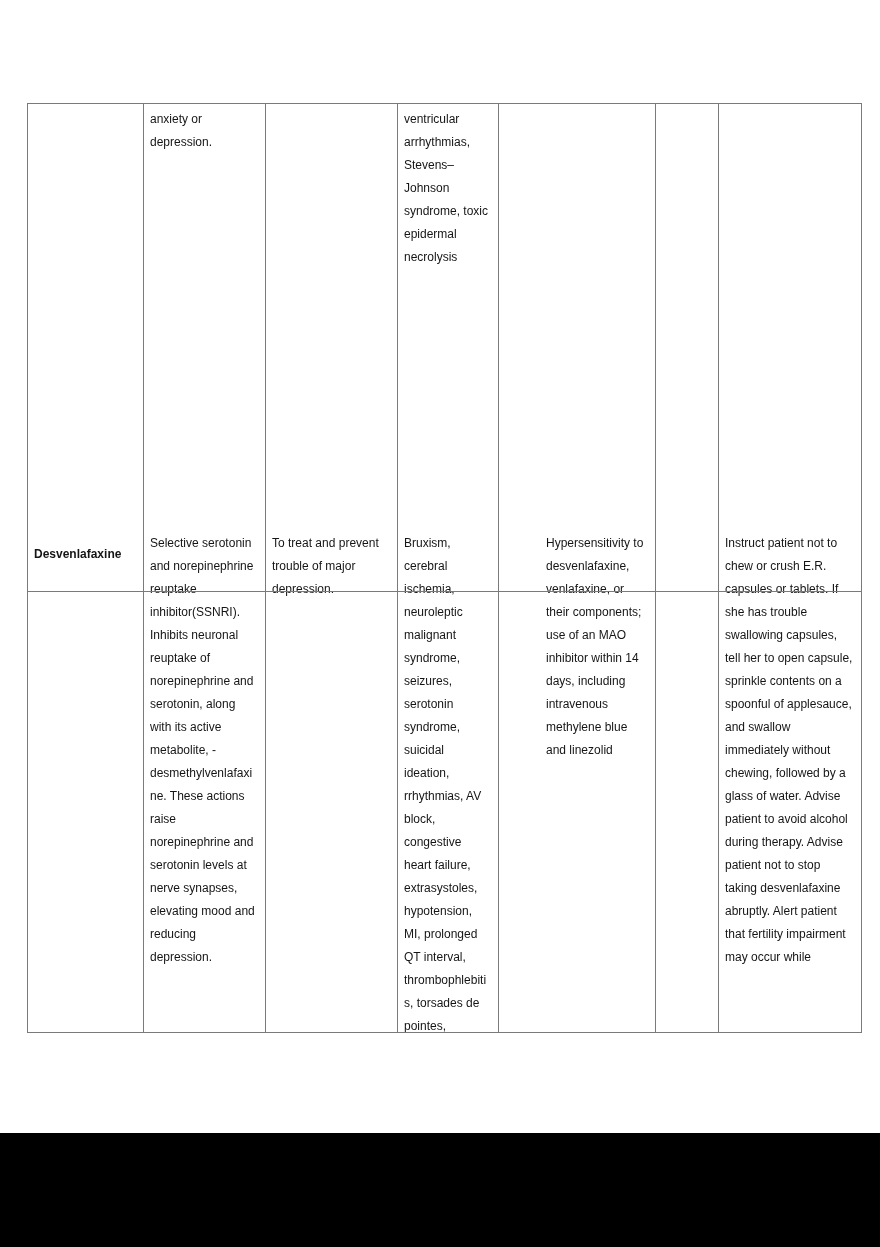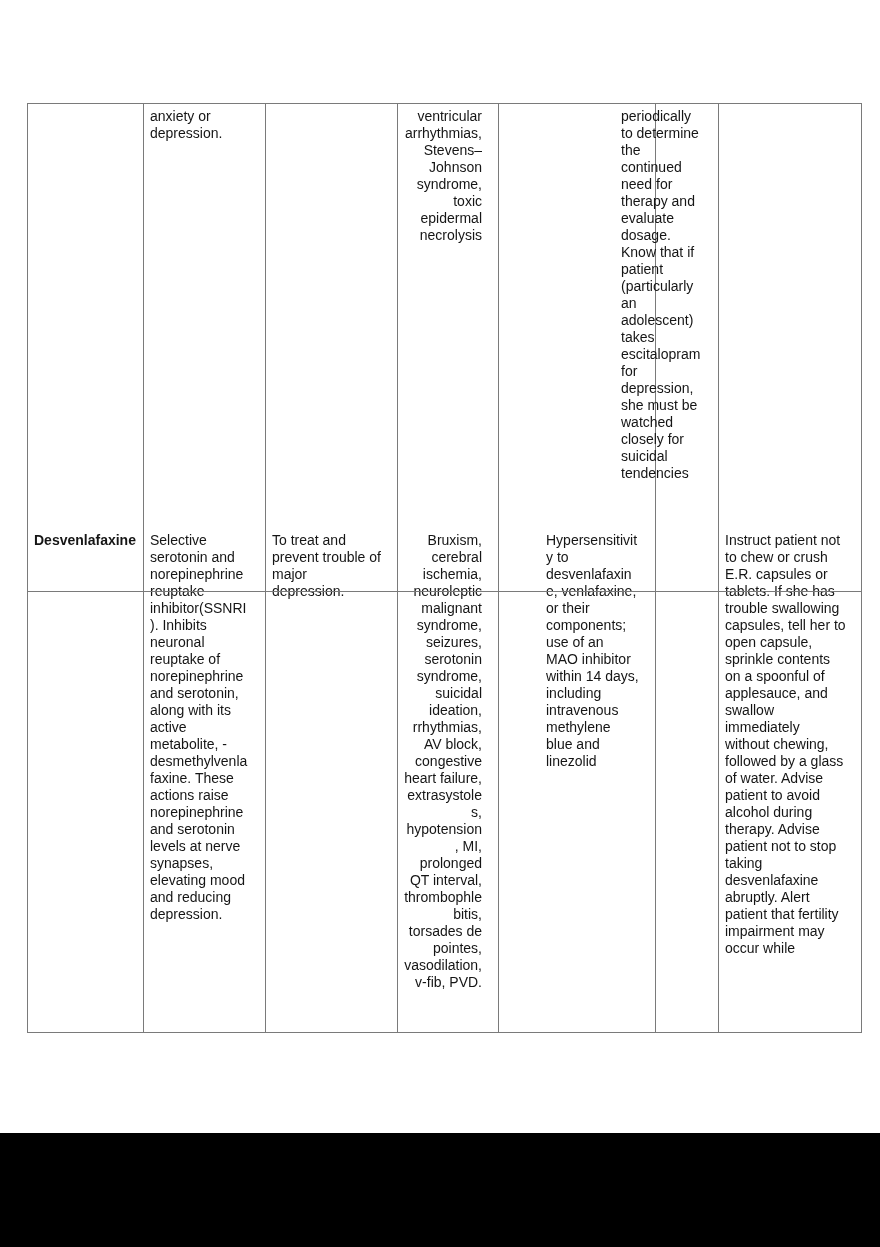--- a/index.html
+++ b/index.html
@@ -21,35 +21,35 @@
   }
   .col {
     position: absolute; top: 0; height: 100%;
     border-right: 1px solid #7a7a7a;
     overflow: hidden;
   }
   .col.c7 { border-right: none; text-decoration: underline; }
   .c1 { left: 0;     width: 116px; }
   .c2 { left: 116px; width: 122px; }
   .c3 { left: 238px; width: 132px; }
-  .c4 { left: 370px; width: 101px; text-align: right; }
+  .c4 { left: 370px; width: 101px; }
   .c5 { left: 471px; width: 116px; margin-left: 41px; }
   .c6 { left: 587px; width: 104px; }
   .c7 { left: 691px; width: 143px; }
 
   .cell-top, .cell-main {
-    position: absolute; left: 6px; right: 16px;
-    font-size: 14px; line-height: 17px;
+    position: absolute; left: 6px; right: 8px;
+    font-size: 12px; line-height: 23px;
     overflow-wrap: break-word;
     word-wrap: break-word;
   }
   .cell-top  { top: 4px; }
   .cell-main { top: 428px; }
 
-  .drug-name { font-weight: bold; white-space: nowrap; }
+  .drug-name { font-weight: bold; white-space: nowrap; margin-top: 11px; }
 
   .row-divider {
     position: absolute; left: 0; right: 0; top: 487px;
     border-top: 1px solid #7a7a7a;
   }
 
   .void-bottom {
     position: absolute; left: 0; top: 1133px;
     width: 880px; height: 114px;
     background: #000000;
@@ -81,21 +81,20 @@
       <div class="cell-top">ventricular arrhythmias, Stevens–Johnson syndrome, toxic epidermal necrolysis</div>
       <div class="cell-main">Bruxism, cerebral ischemia, neuroleptic malignant syndrome, seizures, serotonin syndrome, suicidal ideation, rrhythmias, AV block, congestive heart failure, extrasystoles, hypotension, MI, prolonged QT interval, thrombophlebitis, torsades de pointes, vasodilation, v-fib, PVD.</div>
     </div>
 
     <div class="col c5">
       <div class="cell-top"></div>
       <div class="cell-main">Hypersensitivity to desvenlafaxine, venlafaxine, or their components; use of an MAO inhibitor within 14 days, including intravenous methylene blue and linezolid</div>
     </div>
 
     <div class="col c6">
-      <div class="cell-top">periodically to determine the continued need for therapy and evaluate dosage. Know that if patient (particularly an adolescent) takes escitalopram for depression, she must be watched closely for suicidal tendencies</div>
     </div>
 
     <div class="col c7">
       <div class="cell-top"></div>
       <div class="cell-main">Instruct patient not to chew or crush E.R. capsules or tablets. If she has trouble swallowing capsules, tell her to open capsule, sprinkle contents on a spoonful of applesauce, and swallow immediately without chewing, followed by a glass of water. Advise patient to avoid alcohol during therapy. Advise patient not to stop taking desvenlafaxine abruptly. Alert patient that fertility impairment may occur while</div>
     </div>
 
     <div class="row-divider"></div>
   </div>
 

